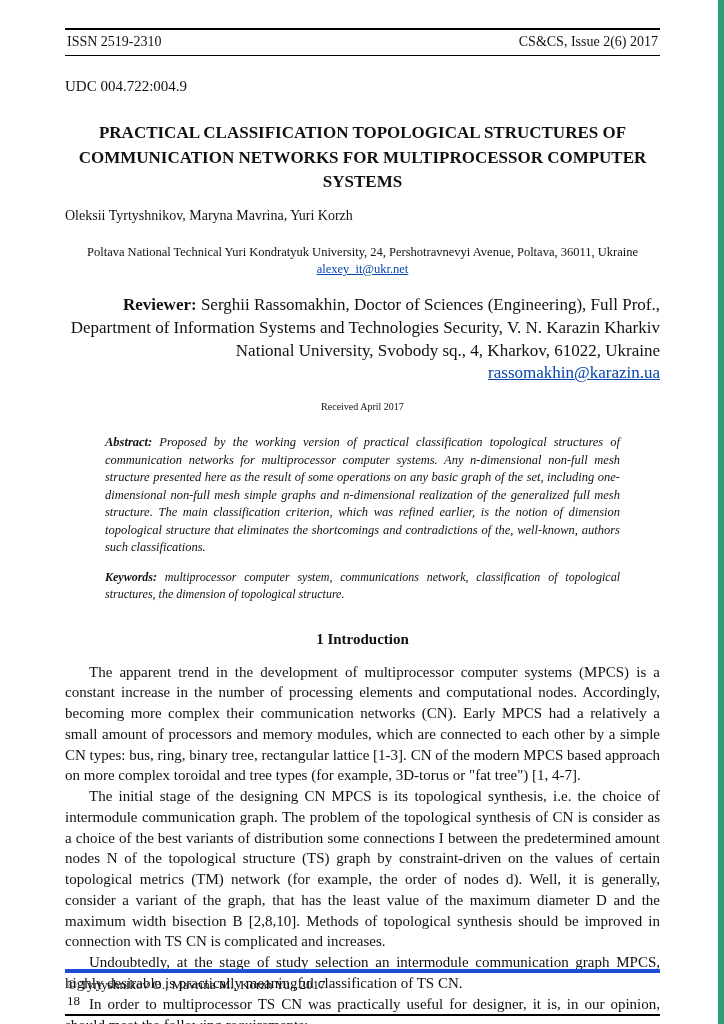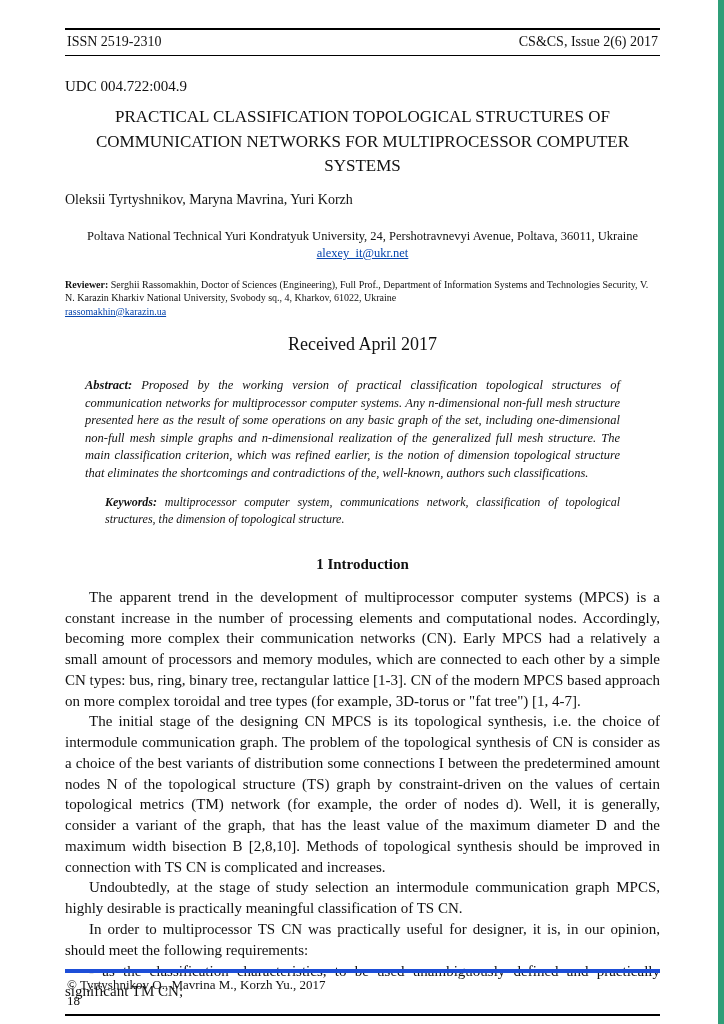--- a/index.html
+++ b/index.html
@@ -28,39 +28,39 @@
     border-bottom: 1px solid #000;
     padding: 4px 2px 5px 2px;
     display: flex;
     justify-content: space-between;
     font-size: 14px;
   }
 
   .udc { margin-top: 22px; font-size: 15px; }
 
   .title {
-    margin-top: 10px;
+    margin-top: 26px;
     text-align: center;
-    font-weight: normal;
+    font-weight: bold;
     font-size: 17px;
     line-height: 1.45;
   }
 
   .authors { margin-top: 13px; text-align: left; font-size: 14px; }
 
   .affil-block { margin-top: 20px; text-align: center; font-size: 12.5px; line-height: 1.35; }
   .email-link { color: #0645ad; text-decoration: underline; cursor: pointer; }
 
-  .reviewer-block { margin-top: 16px; text-align: left; font-size: 10px; line-height: 1.35; }
+  .reviewer-block { margin-top: 16px; text-align: right; font-size: 17px; line-height: 1.35; }
   .bold { font-weight: bold; }
 
-  .received { margin-top: 16px; text-align: center; font-size: 18px; }
+  .received { margin-top: 16px; text-align: center; font-size: 10px; }
 
   .abstract-block {
-    margin: 22px 40px 0 20px;
+    margin: 22px 40px 0 40px;
     font-size: 12.5px;
     font-style: italic;
     text-align: justify;
     line-height: 1.4;
   }
   .keywords-block {
     margin: 12px 40px 0 40px;
     font-size: 12px;
     font-style: italic;
     text-align: justify;

